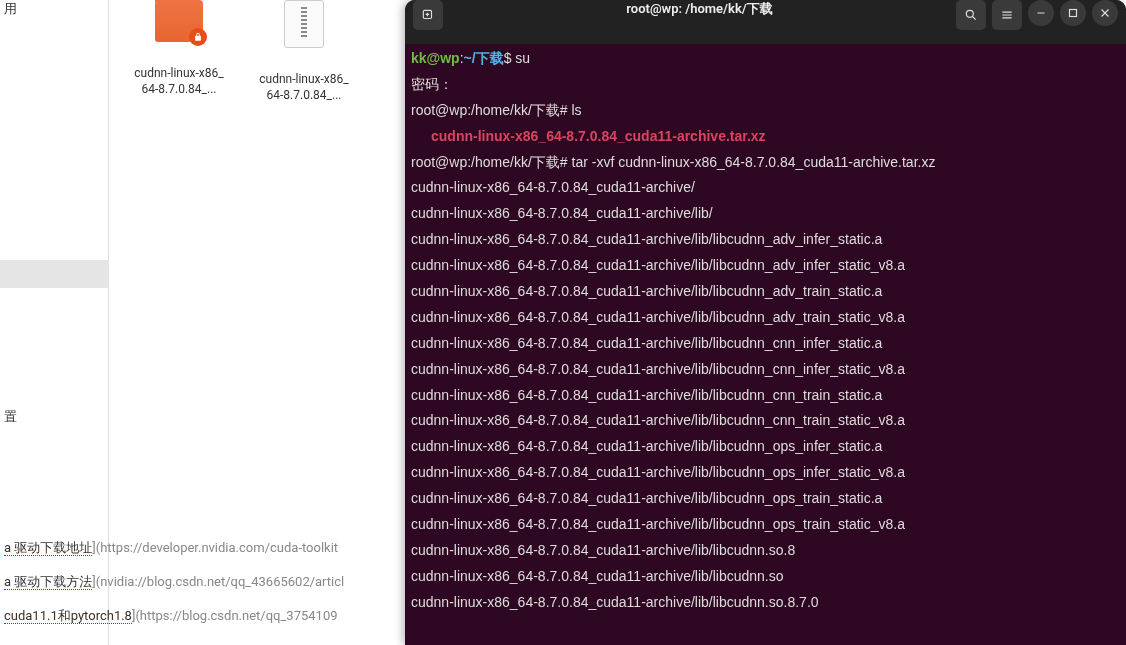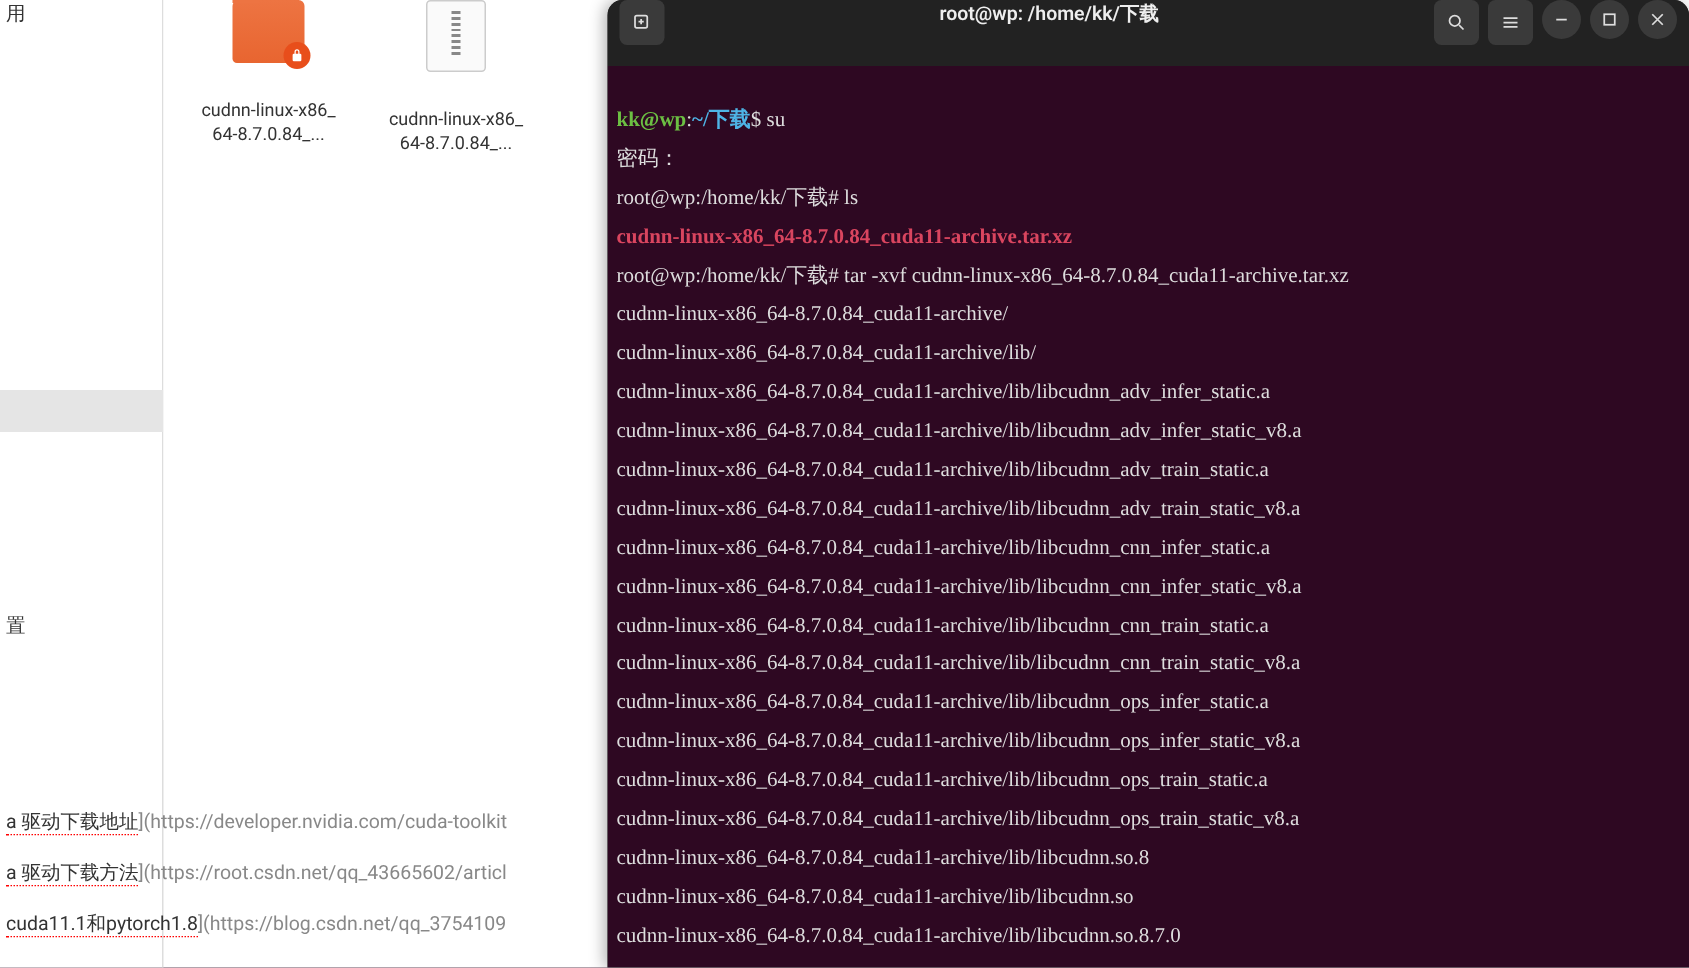--- a/index.html
+++ b/index.html
@@ -173,33 +173,33 @@
     .titlebar-title {
       flex: 1;
       text-align: center;
       color: #eee;
       font-size: 13px;
       font-weight: 600;
     }
     .terminal-body {
       background: #2e0822;
       height: calc(100% - 44px);
-      padding: 24px 6px;
-      font-family: Liberation Serif, serif;
+      padding: 2px 6px;
+      font-family: Liberation Sans, sans-serif;
       font-size: 14px;
       line-height: 1.85;
       color: #ddd;
       overflow: hidden;
       white-space: pre-wrap;
       word-break: break-all;
     }
     .prompt-user { color: #6cbf43; font-weight: bold; }
     .prompt-path { color: #4eb4e6; font-weight: bold; }
     .prompt-sep { color: #ddd; }
-    .tar-file { color: #d9455f; font-weight: bold; }
+    .tar-file { color: #d9455f; font-weight: bold; margin-left: 20px; }
     .term-line { display: block; }
   </style>
 </head>
 <body>
 
 <div class="left-panel">
   <div class="sidebar-strip">
     <div class="sidebar-label-top">用</div>
     <div class="sidebar-item-selected"></div>
     <div class="sidebar-label-settings">置</div>
@@ -223,21 +223,21 @@
       </div>
       <div class="file-label">cudnn-linux-x86_64-8.7.0.84_...</div>
     </div>
   </div>
 
   <div class="bottom-links">
     <div class="link-line">
       <span class="underlined">a 驱动下载地址</span><span>](https://developer.nvidia.com/cuda-toolkit</span>
     </div>
     <div class="link-line">
-      <span class="underlined">a 驱动下载方法</span><span>](https://root.csdn.net/qq_43665602/articl</span>
+      <span class="underlined">a 驱动下载方法</span><span>](nvidia://blog.csdn.net/qq_43665602/articl</span>
     </div>
     <div class="link-line">
       <span class="underlined">cuda11.1和pytorch1.8</span><span>](https://blog.csdn.net/qq_3754109</span>
     </div>
   </div>
 </div>
 
 <div class="terminal-window">
   <div class="titlebar">
     <div class="titlebar-left">

